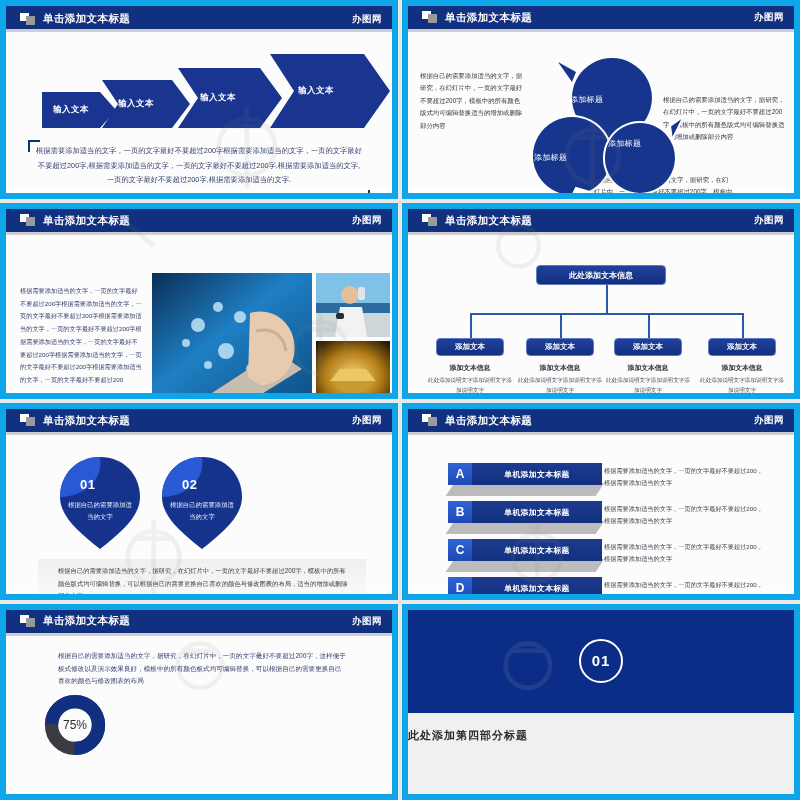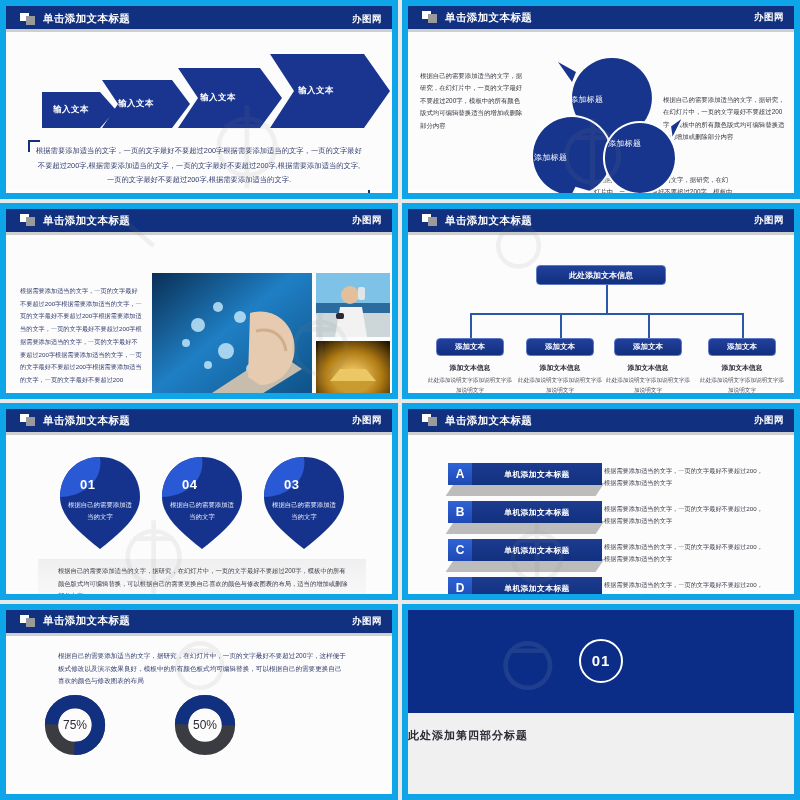--- a/index.html
+++ b/index.html
@@ -412,29 +412,21 @@
           <path d="M42,2 C18,2 2,20 2,42 C24,42 46,26 42,2 Z" fill="#2a59d6"></path>
         </svg>
         <span class="num">01</span>
         <span class="ptxt">根据自己的需要添加适当的文字</span>
       </div>
       <div class="pin" style="left:154px;top:20px;">
         <svg width="84" height="96" viewBox="0 0 84 96">
           <path d="M42,2 C66,2 82,20 82,42 C82,62 62,78 42,94 C22,78 2,62 2,42 C2,20 18,2 42,2 Z" fill="#15338d"></path>
           <path d="M42,2 C18,2 2,20 2,42 C24,42 46,26 42,2 Z" fill="#2a59d6"></path>
         </svg>
-        <span class="num">04</span>
-        <span class="ptxt">根据自己的需要添加适当的文字</span>
-      </div>
-      <div class="pin" style="left:256px;top:20px;">
-        <svg width="84" height="96" viewBox="0 0 84 96">
-          <path d="M42,2 C66,2 82,20 82,42 C82,62 62,78 42,94 C22,78 2,62 2,42 C2,20 18,2 42,2 Z" fill="#15338d"></path>
-          <path d="M42,2 C18,2 2,20 2,42 C24,42 46,26 42,2 Z" fill="#2a59d6"></path>
-        </svg>
-        <span class="num">03</span>
+        <span class="num">02</span>
         <span class="ptxt">根据自己的需要添加适当的文字</span>
       </div>
       <div class="s5-foot">根据自己的需要添加适当的文字，据研究，在幻灯片中，一页的文字最好不要超过200字，模板中的所有颜色版式均可编辑替换，可以根据自己的需要更换自己喜欢的颜色与修改图表的布局，适当的增加或删除部分内容</div>
     </div>
     <div class="wm">
       <svg viewBox="0 0 398 199">
           <g fill="none" stroke="#8a8a8a" stroke-width="5">
         <circle cx="150" cy="160" r="28"></circle>
             <path d="M128,140 L172,140 M150,120 L150,200"></path>
       </g>
@@ -501,27 +493,20 @@
     </div>
     <div class="body">
       <div class="s7-tx">根据自己的需要添加适当的文字，据研究，在幻灯片中，一页的文字最好不要超过200字，这样便于板式修改以及演示效果良好，模板中的所有颜色板式均可编辑替换，可以根据自己的需要更换自己喜欢的颜色与修改图表的布局</div>
       <div class="donut" id="donut-0" style="left:38px;text-align:right;">
         <svg width="62" height="62" viewBox="0 0 42 42">
           <circle cx="21" cy="21" r="15.9" fill="none" stroke="#3b3b42" stroke-width="9"></circle>
           <circle class="arc" cx="21" cy="21" r="15.9" fill="none" stroke="#11307f" stroke-width="9" stroke-dasharray="75 25" stroke-dashoffset="25"></circle>
         </svg>
         <span class="pct">75%</span>
       </div>
-      <div class="donut" id="donut-1" style="left:168px;">
-        <svg width="62" height="62" viewBox="0 0 42 42">
-          <circle cx="21" cy="21" r="15.9" fill="none" stroke="#3b3b42" stroke-width="9"></circle>
-          <circle class="arc" cx="21" cy="21" r="15.9" fill="none" stroke="#11307f" stroke-width="9" stroke-dasharray="50 50" stroke-dashoffset="25"></circle>
-        </svg>
-        <span class="pct">50%</span>
-      </div>
     </div>
     <div class="wm">
       <svg viewBox="0 0 398 199">
           <g fill="none" stroke="#8a8a8a" stroke-width="5">
         <circle cx="200" cy="60" r="24"></circle>
             <path d="M180,44 L220,44"></path>
       </g>
         </svg>
     </div>
   </div>

